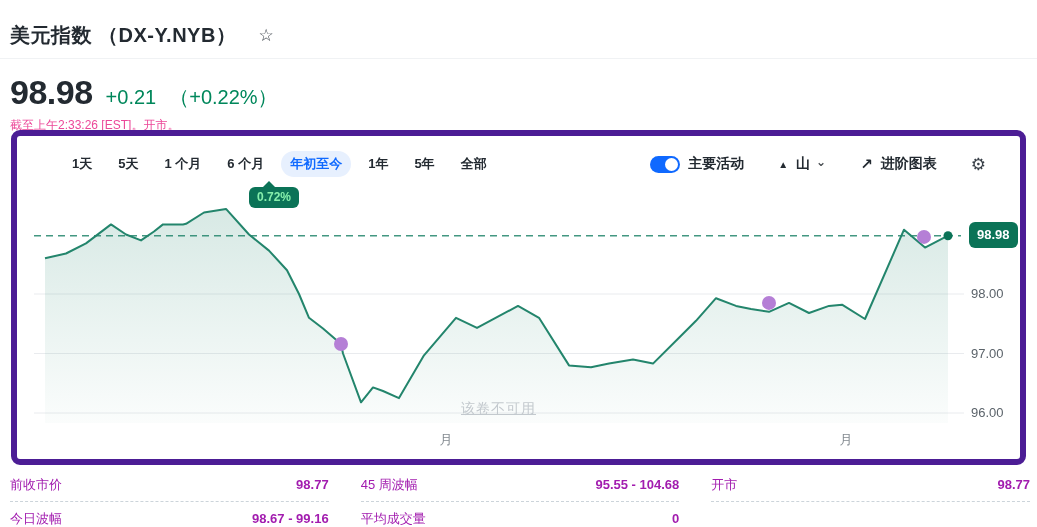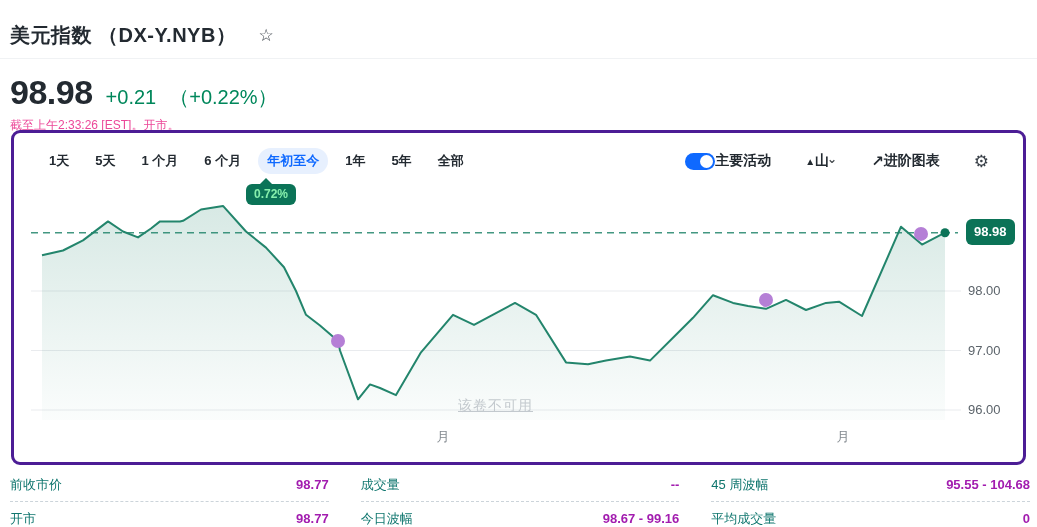--- a/index.html
+++ b/index.html
@@ -12,29 +12,29 @@
   .page-title { font-size:20px; font-weight:bold; letter-spacing:.5px; }
   .star { font-size:17px; color:#3a4149; cursor:pointer; line-height:1; }
 
   .price-row { display:flex; align-items:baseline; gap:13px; padding:14px 0 0 10px; }
   .price { font-size:34px; font-weight:bold; letter-spacing:-0.5px; }
   .chg { font-size:20px; font-weight:normal; color:#00875b; }
   .timestamp { font-size:12px; color:#ec4899; padding:5px 0 0 10px; }
 
   
   .chart-card { position:absolute; left:11px; top:130px; width:1015px; height:335px;
-    border:3px solid #4c1d95; border-radius:9px; background:#fff; }
+    border:6px solid #4c1d95; border-radius:9px; background:#fff;padding-left:20px; }
   .toolbar { position:relative; z-index:3; display:flex; justify-content:space-between;
     align-items:center; padding:13px 34px 0 26px; height:43px; }
   .ranges { display:flex; align-items:center; gap:8px; }
   .range { border:none; background:transparent; font:inherit; font-size:13px; font-weight:bold;
     color:#232a31; padding:4px 9px; border-radius:14px; cursor:pointer; white-space:nowrap; }
   .range.selected { color:#0f69ff; background:#e7f0fe; }
   .controls { display:flex; align-items:center; gap:34px; }
-  .ctl { display:flex; align-items:center; gap:0; background:none; border:none;
+  .ctl { display:flex; align-items:center; gap:8px; background:none; border:none;
     font:inherit; font-size:14px; font-weight:bold; color:#232a31; cursor:pointer; }
   .toggle { width:30px; height:17px; border-radius:9px; background:#0f69ff; position:relative;
     cursor:pointer; flex:0 0 auto; }
   .toggle .knob { position:absolute; right:2px; top:2px; width:13px; height:13px;
     border-radius:50%; background:#fff; }
   .mountain-ico { font-size:10px; color:#232a31; }
   .chev { font-size:12px; color:#44494e; margin-left:-2px; transform:translateY(-2px); }
   .expand-ico { font-size:15px; font-weight:bold; }
   .gear-btn { font-size:17px; color:#3a4149; background:none; border:none; cursor:pointer; line-height:1; }
 
@@ -49,21 +49,21 @@
     font-size:13px; font-weight:bold; padding:5px 8px 6px; border-radius:6px; }
   .ytick { position:absolute; left:954px; z-index:2; font-size:13px; color:#5b636a; }
   .xtick { position:absolute; top:295px; z-index:2; font-size:13px; color:#82898f; transform:translateX(-50%); }
   .watermark { position:absolute; left:444px; top:264px; z-index:2; font-size:14px; color:#c3c9ce; letter-spacing:1px;text-decoration:underline; }
 
   
   .stats { position:absolute; left:10px; top:468px; width:1020px;
     display:grid; grid-template-columns:1fr 1fr 1fr; column-gap:32px; }
   .stat { display:flex; justify-content:space-between; align-items:baseline;
     padding:8px 0 7px; border-bottom:1px dashed #ccd4da; font-size:13px; }
-  .stat .lbl { color:#0f766e; }
+  .stat .lbl { color:#a21caf; }
   .stat .val { font-weight:bold; color:#a21caf; }
 </style>
 </head>
 <body>
 
 <div class="title-wrap">
   <div class="title-row">
     <h1 class="page-title">美元指数 （DX-Y.NYB）</h1>
     <span class="star">☆</span>
   </div>
@@ -139,24 +139,20 @@
 
   <div class="watermark">该卷不可用</div>
 </section>
 
 <section class="stats">
   <div class="stat">
     <span class="lbl">前收市价</span>
     <span class="val">98.77</span>
   </div>
   <div class="stat">
-    <span class="lbl">成交量</span>
-    <span class="val">--</span>
-  </div>
-  <div class="stat">
     <span class="lbl">45 周波幅</span>
     <span class="val">95.55 - 104.68</span>
   </div>
   <div class="stat">
     <span class="lbl">开市</span>
     <span class="val">98.77</span>
   </div>
   <div class="stat">
     <span class="lbl">今日波幅</span>
     <span class="val">98.67 - 99.16</span>

